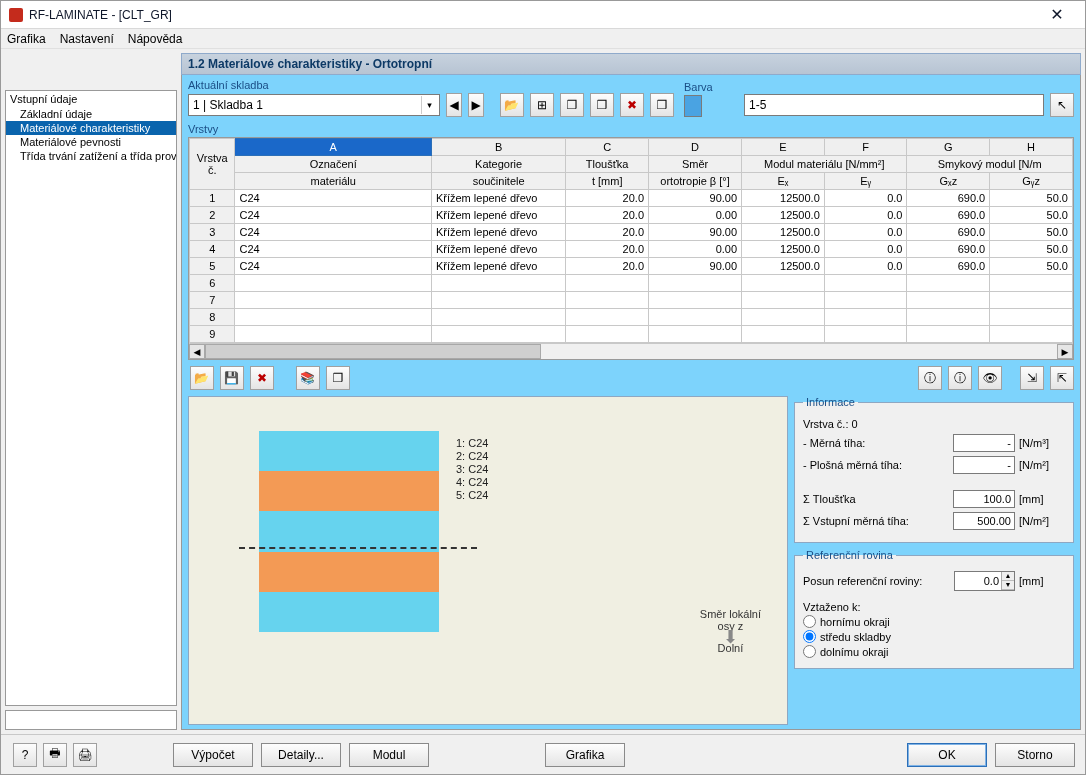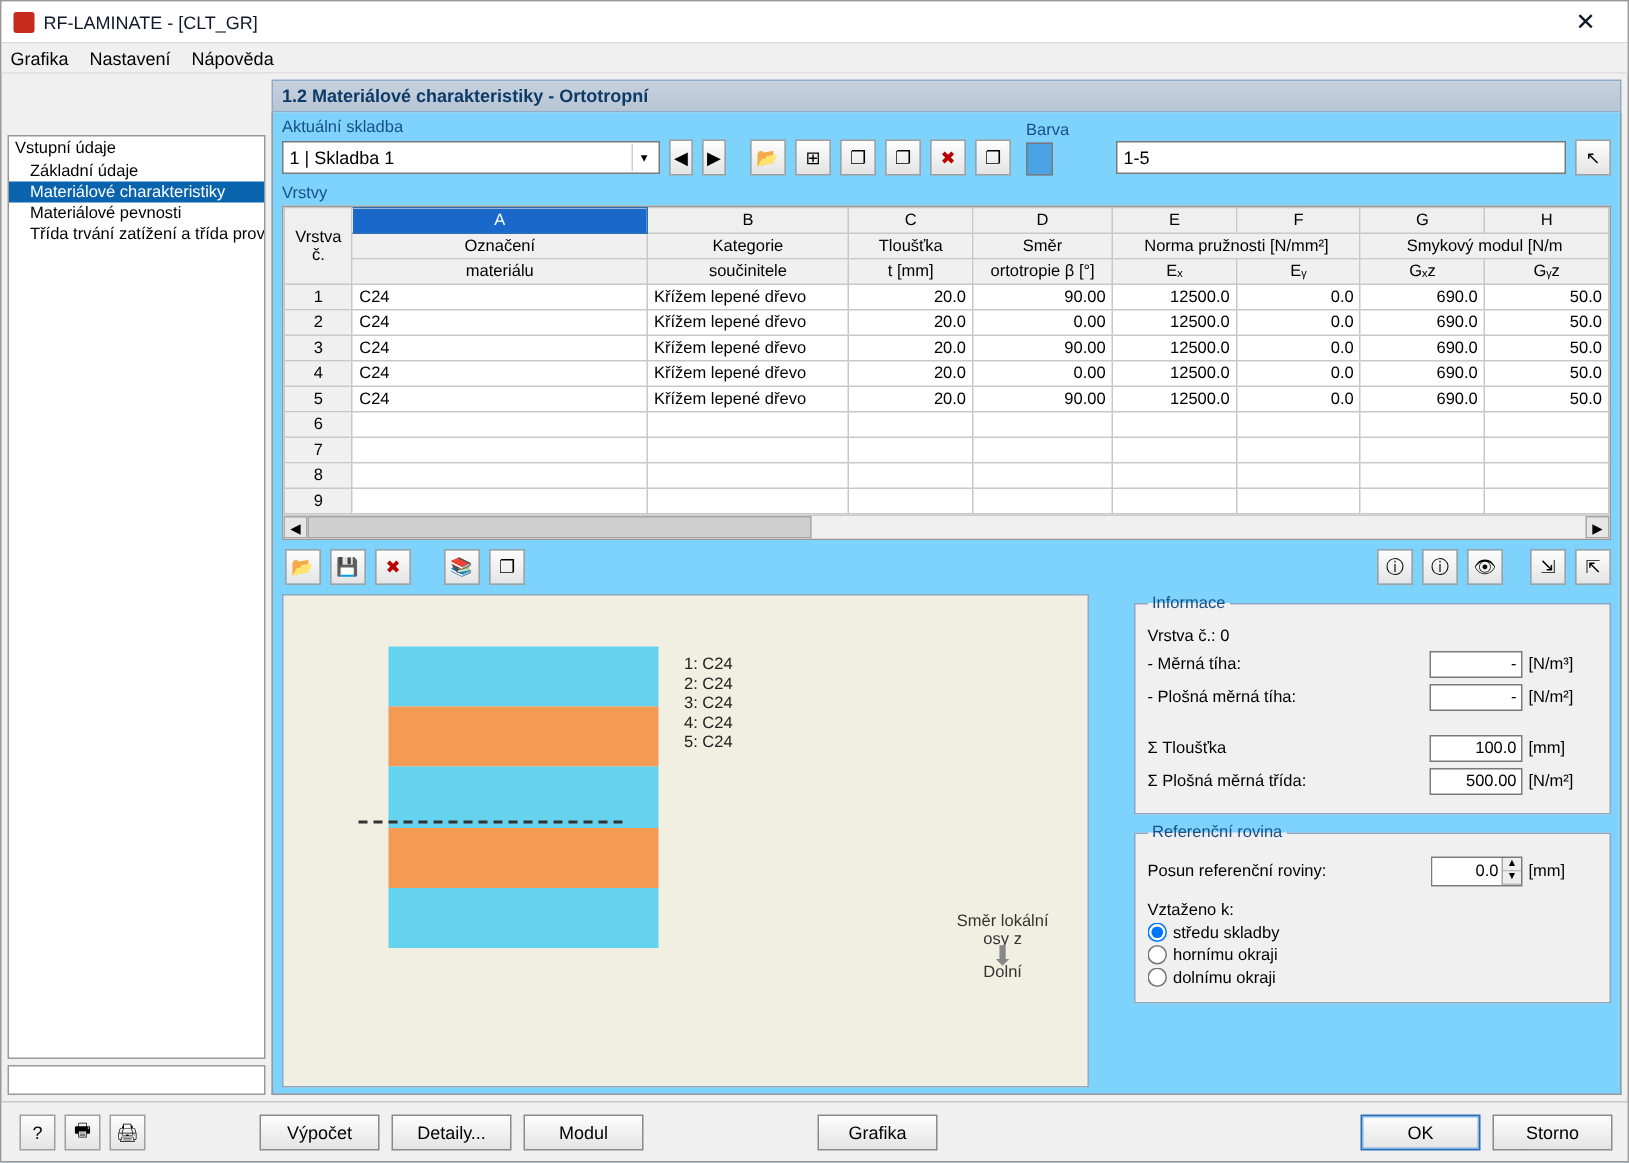--- a/index.html
+++ b/index.html
@@ -255,22 +255,22 @@
   }
   .axis-label {
     position:absolute; right: 16px; bottom: 60px;
     text-align:center; font-size:11px; color:#333;
   }
   .axis-label .arrow-down {
     font-size: 18px; color:#888; line-height: 10px;
   }
   
   .infocol {
-    width: 318px;
-    display:flex; flex-direction:column; gap:6px;margin-left:24px;
+    width: 280px;
+    display:flex; flex-direction:column; gap:6px;
   }
   fieldset.box {
     border: 1px solid #8ea7c2;
     background: #f0f0f0;
     padding: 6px 8px 8px 8px;
     margin: 0;
   }
   fieldset.box legend {
     color: #1a4e86;
     font-size: 11px;
@@ -428,21 +428,21 @@
               <th>E</th>
               <th>F</th>
               <th>G</th>
               <th>H</th>
             </tr>
             <tr>
               <th rowspan="1">Označení</th>
               <th>Kategorie</th>
               <th>Tloušťka</th>
               <th>Směr</th>
-              <th colspan="2">Norma pružnosti [N/mm²]</th>
+              <th colspan="2">Modul materiálu [N/mm²]</th>
               <th colspan="2">Smykový modul [N/m</th>
             </tr>
             <tr>
               <th>materiálu</th>
               <th>součinitele</th>
               <th>t [mm]</th>
               <th>ortotropie β [°]</th>
               <th>Eₓ</th>
               <th>Eᵧ</th>
               <th>Gₓz</th>
@@ -618,21 +618,21 @@
               <span class="v">-</span>
               <span class="u">[N/m²]</span>
             </div>
             <div style="height:8px;"></div>
             <div class="kv">
               <span class="k">Σ Tloušťka</span>
               <span class="v">100.0</span>
               <span class="u">[mm]</span>
             </div>
             <div class="kv">
-              <span class="k">Σ Plošná měrná třída:</span>
+              <span class="k">Σ Vstupní měrná tíha:</span>
               <span class="v">500.00</span>
               <span class="u">[N/m²]</span>
             </div>
           </fieldset>
 
           <fieldset class="box">
             <legend>Referenční rovina</legend>
             <div class="kv">
               <span class="k">Posun referenční roviny:</span>
               <span class="spin">
@@ -640,26 +640,26 @@
                 <span class="sp-btns">
                     <div>▲</div>
                     <div>▼</div>
                   </span>
               </span>
               <span class="u">[mm]</span>
             </div>
             <div style="height:6px;"></div>
             <div>Vztaženo k:</div>
             <label class="radio-row">
+              <input type="radio" name="rp" style="">
+              <span>hornímu okraji</span>
+            </label>
+            <label class="radio-row">
               <input type="radio" name="rp" checked="" style="">
               <span>středu skladby</span>
-            </label>
-            <label class="radio-row">
-              <input type="radio" name="rp" style="">
-              <span>hornímu okraji</span>
             </label>
             <label class="radio-row">
               <input type="radio" name="rp" style="">
               <span>dolnímu okraji</span>
             </label>
           </fieldset>
         </div>
       </div>
     </div>
   </div>

